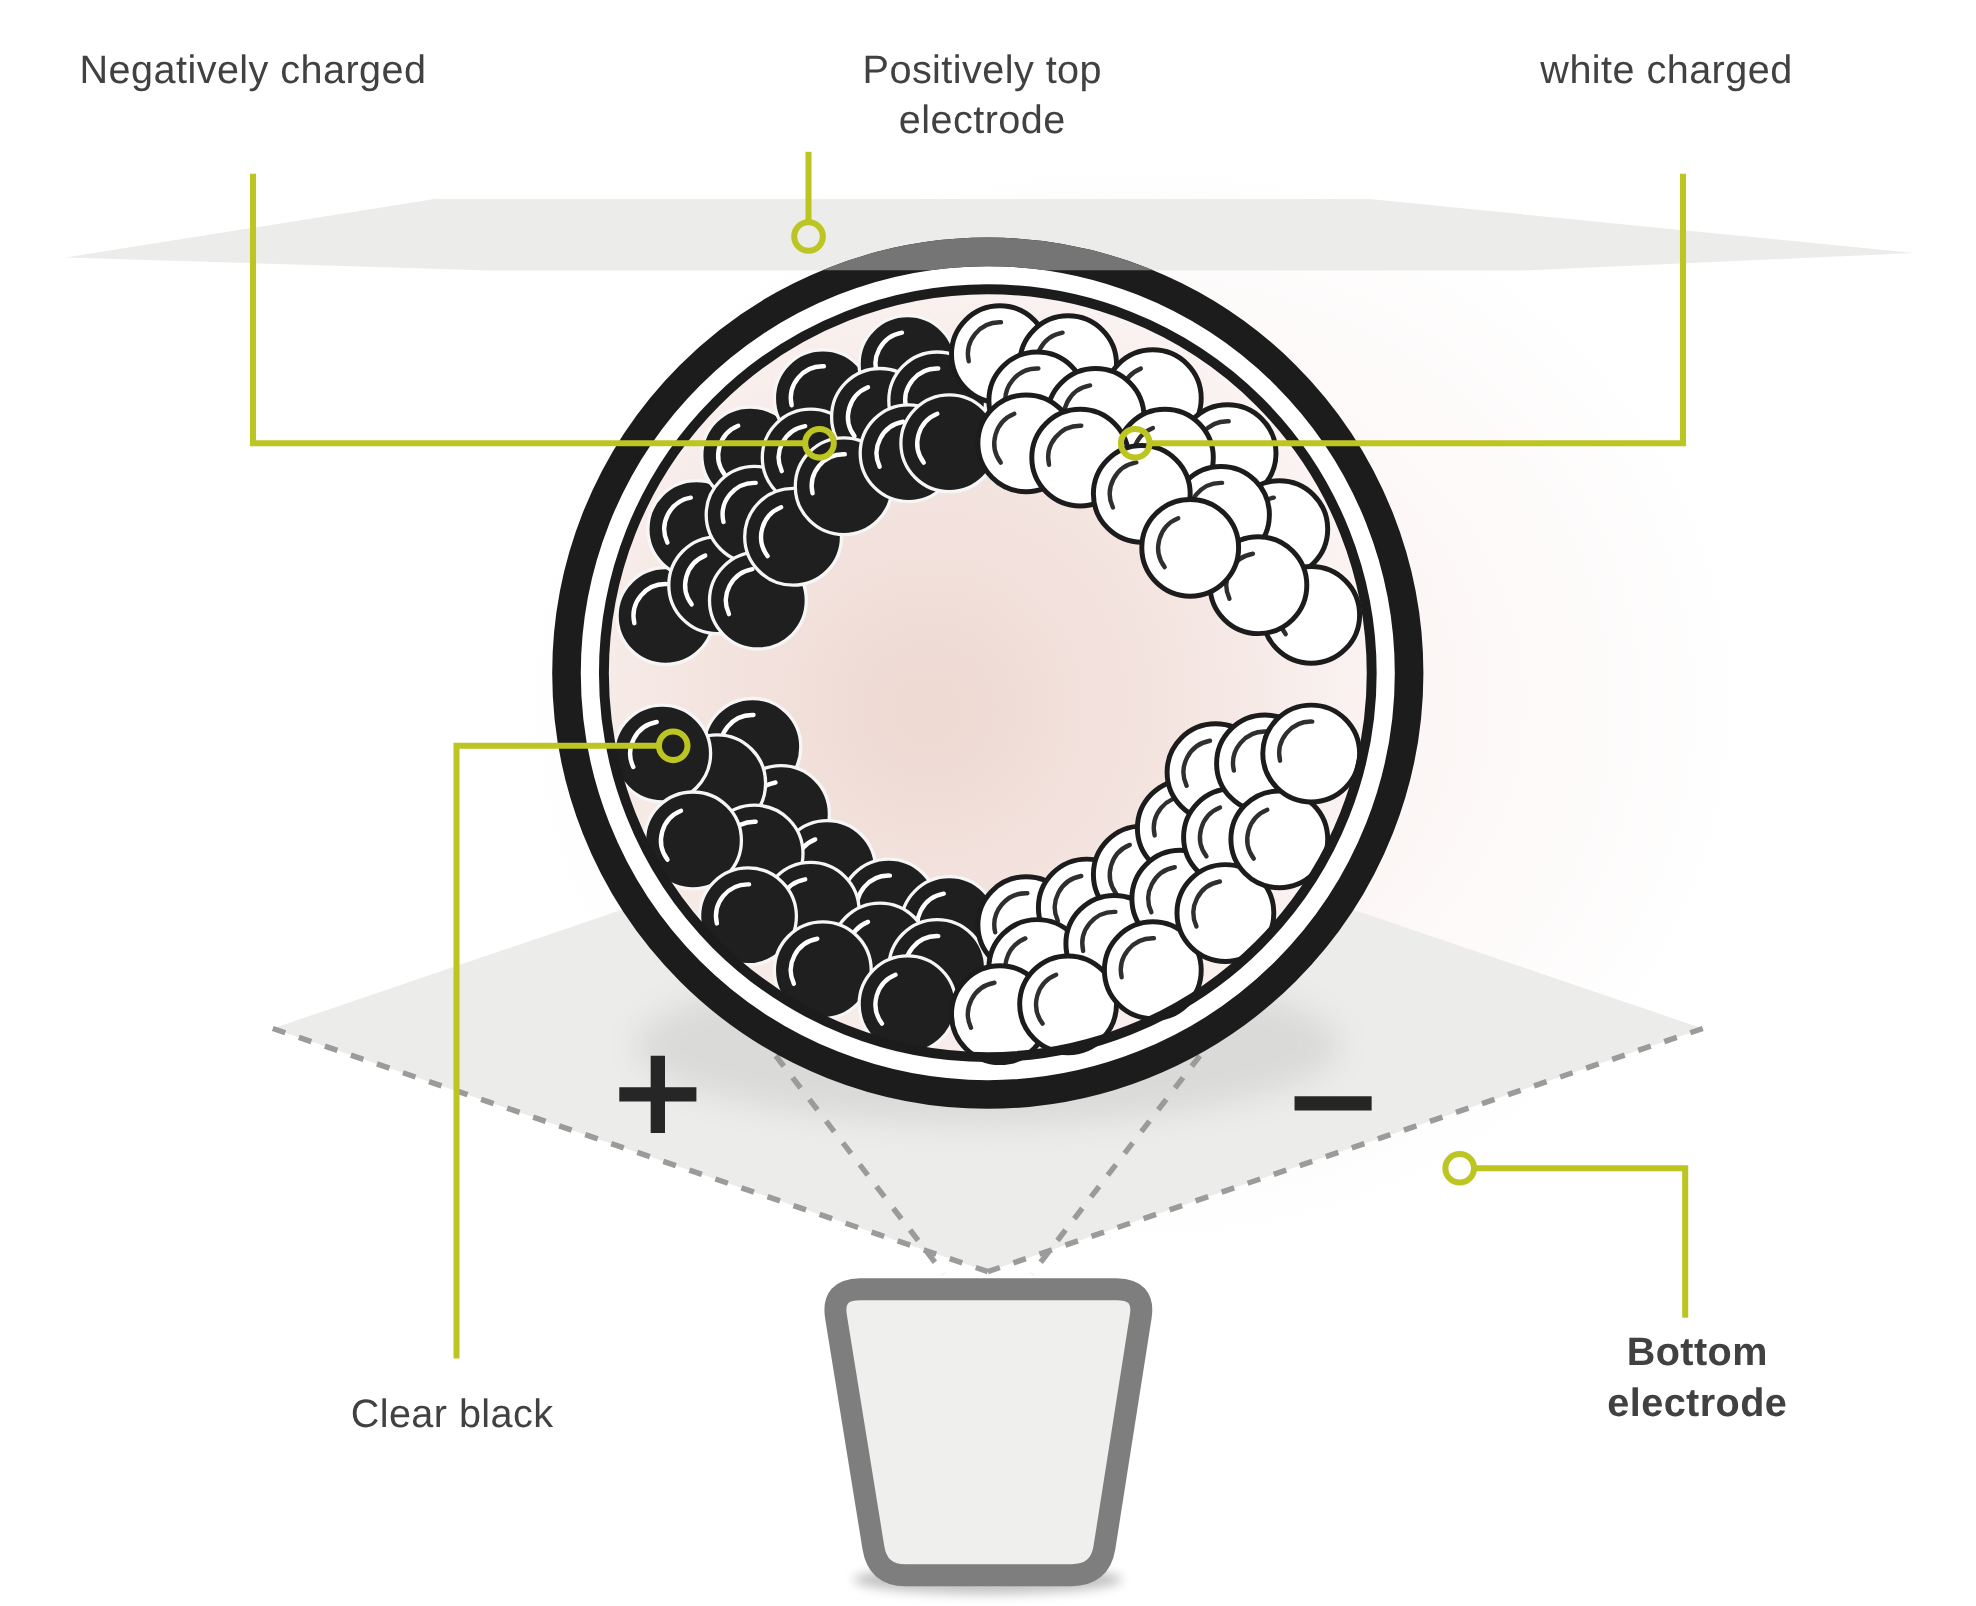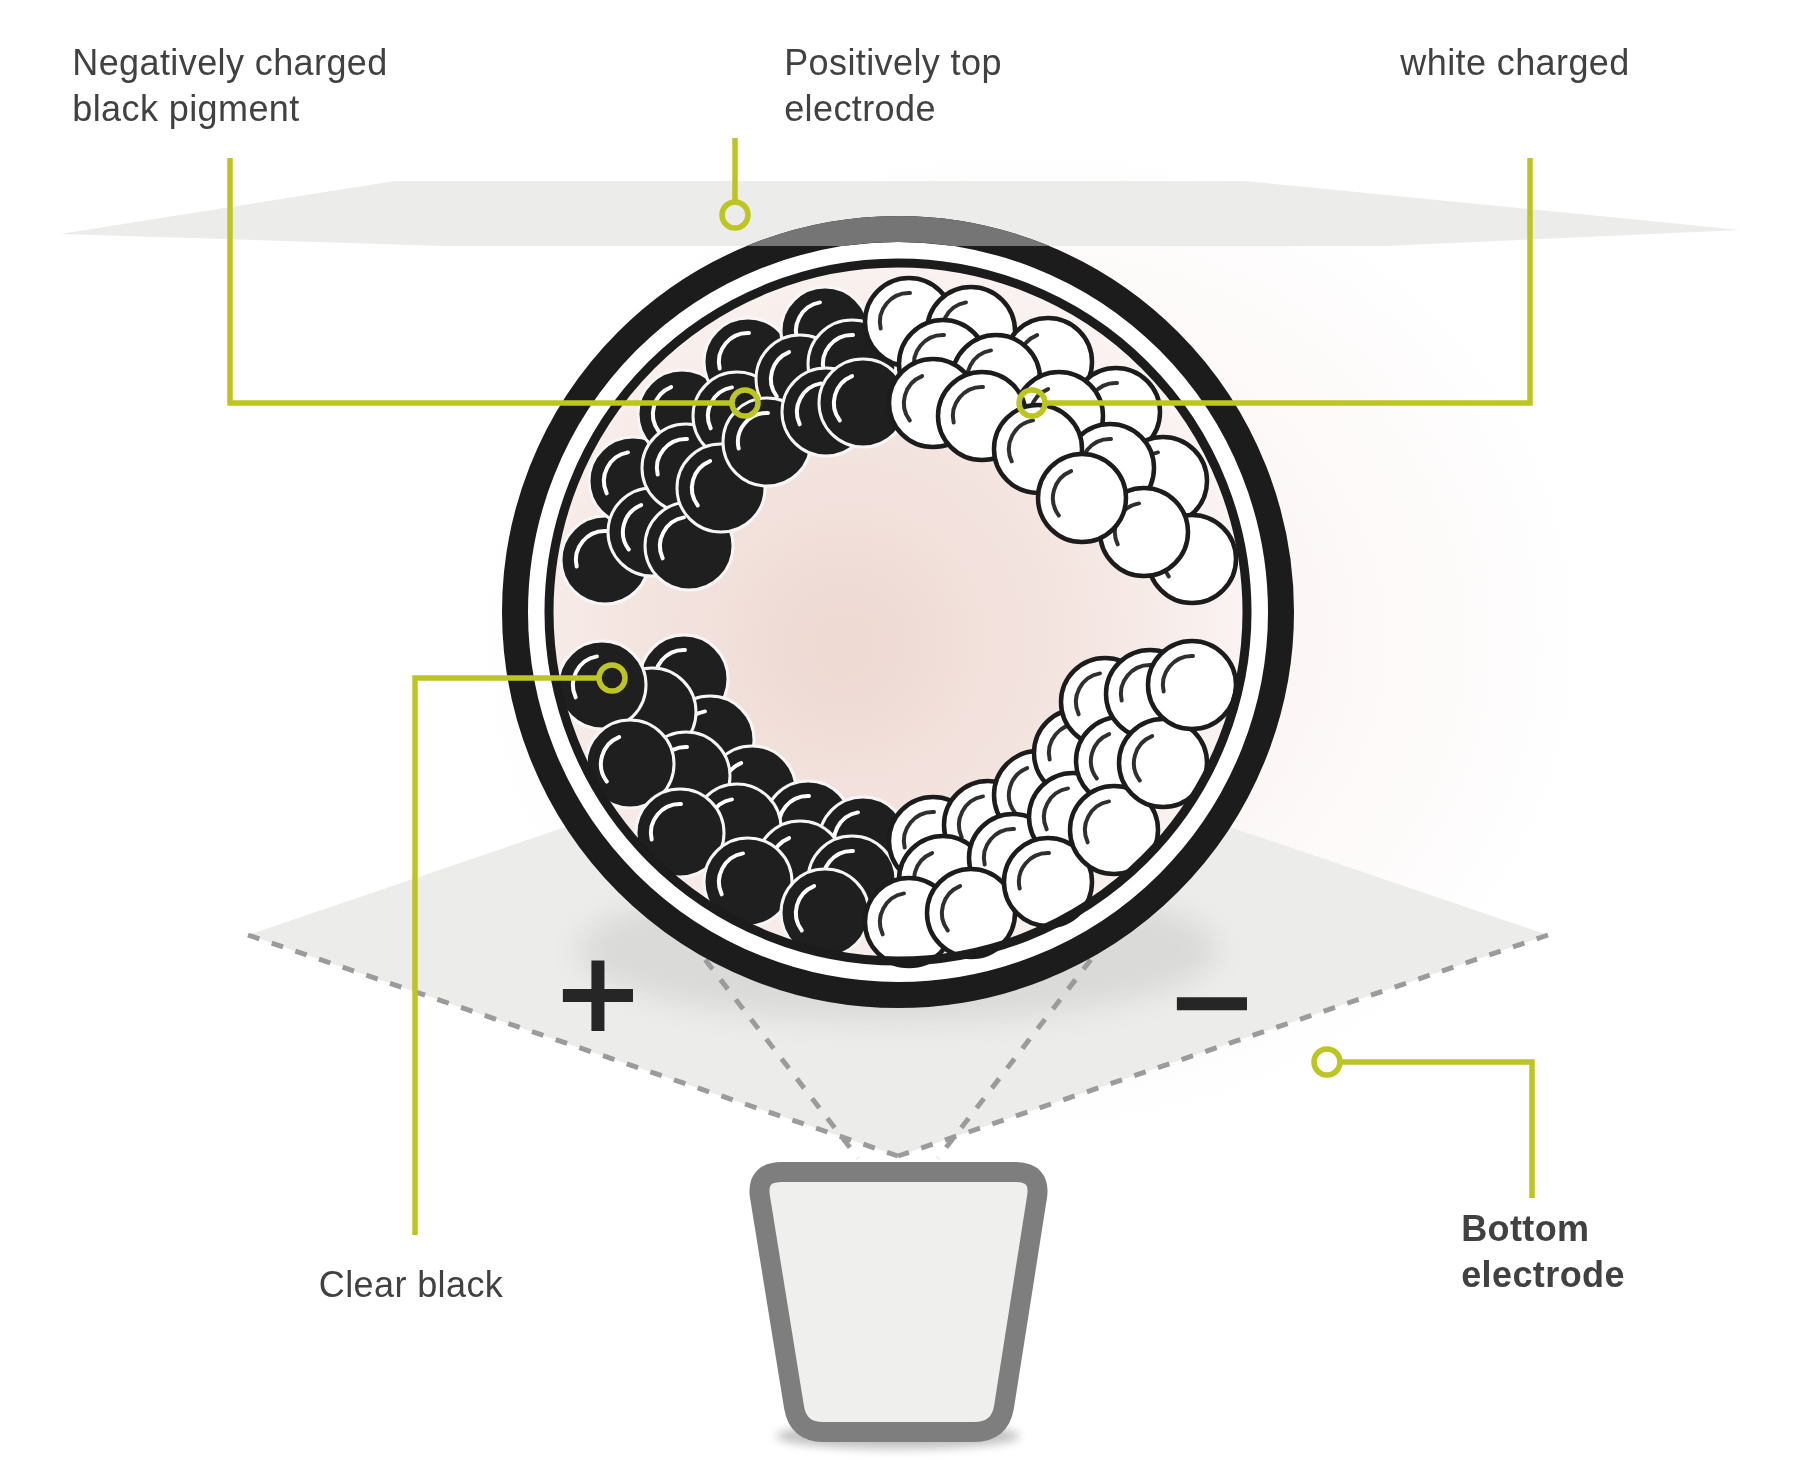--- a/index.html
+++ b/index.html
@@ -2,21 +2,21 @@
 <html style="--callout-line: #bdc522; --label-text: #414141; --black-pigment: #1f1f1f; --white-pigment: #ffffff; --pigment-outline: #1c1c1c; --fluid-pink: #eed8d2; --electrode-gray: #ececea; --device-gray: #7e7e7e; --dashed-line-gray: #9b9b9b; --arc-behind-plane-gray: #757575;"><head>
 <meta charset="utf-8">
 <style>
   html,body{margin:0;padding:0;background:#ffffff;}
   .stage{
     position:relative;width:1796px;height:1460px;background:#ffffff;overflow:hidden;
     font-family:"Liberation Sans",sans-serif;
   }
   .stage svg{position:absolute;left:0;top:0;}
   .label{
-    position:absolute;transform:translateX(-50%);text-align:left;
+    position:absolute;transform:translateX(-50%);text-align:center;
     font-size:36px;line-height:46px;letter-spacing:.4px;white-space:nowrap;
     color:var(--label-text,#414141);
   }
   
   .plane{fill:var(--electrode-gray,#ececea);}
   .diamond{fill:var(--electrode-gray,#ececea);}
   .dash{stroke:var(--dashed-line-gray,#9b9b9b);stroke-width:5;fill:none;stroke-dasharray:12 13;}
   .callout{stroke:var(--callout-line,#bdc522);stroke-width:5.5;fill:none;stroke-linejoin:miter;}
   .callout-dot{stroke:var(--callout-line,#bdc522);stroke-width:5.5;fill:none;}
   .ring{stroke:var(--pigment-outline,#1c1c1c);fill:none;}
@@ -342,21 +342,20 @@
       <circle class="callout-dot" cx="612" cy="678" r="13"></circle>
       <polyline class="callout" points="599,678 415,678 415,1235"></polyline>
 
       <circle class="callout-dot" cx="1327" cy="1062" r="13"></circle>
       <polyline class="callout" points="1341,1062 1532,1062 1532,1198"></polyline>
     </g>
   </svg>
 
   <div class="label" style="left:230px;top:40px;">
     <div>Negatively charged</div>
-    <div>black pigment</div>
   </div>
 
   <div class="label" style="left:893px;top:40px;">
     <div>Positively top</div>
     <div>electrode</div>
   </div>
 
   <div class="label" style="left:1515px;top:40px;">
     <div>white charged</div>
   </div>

